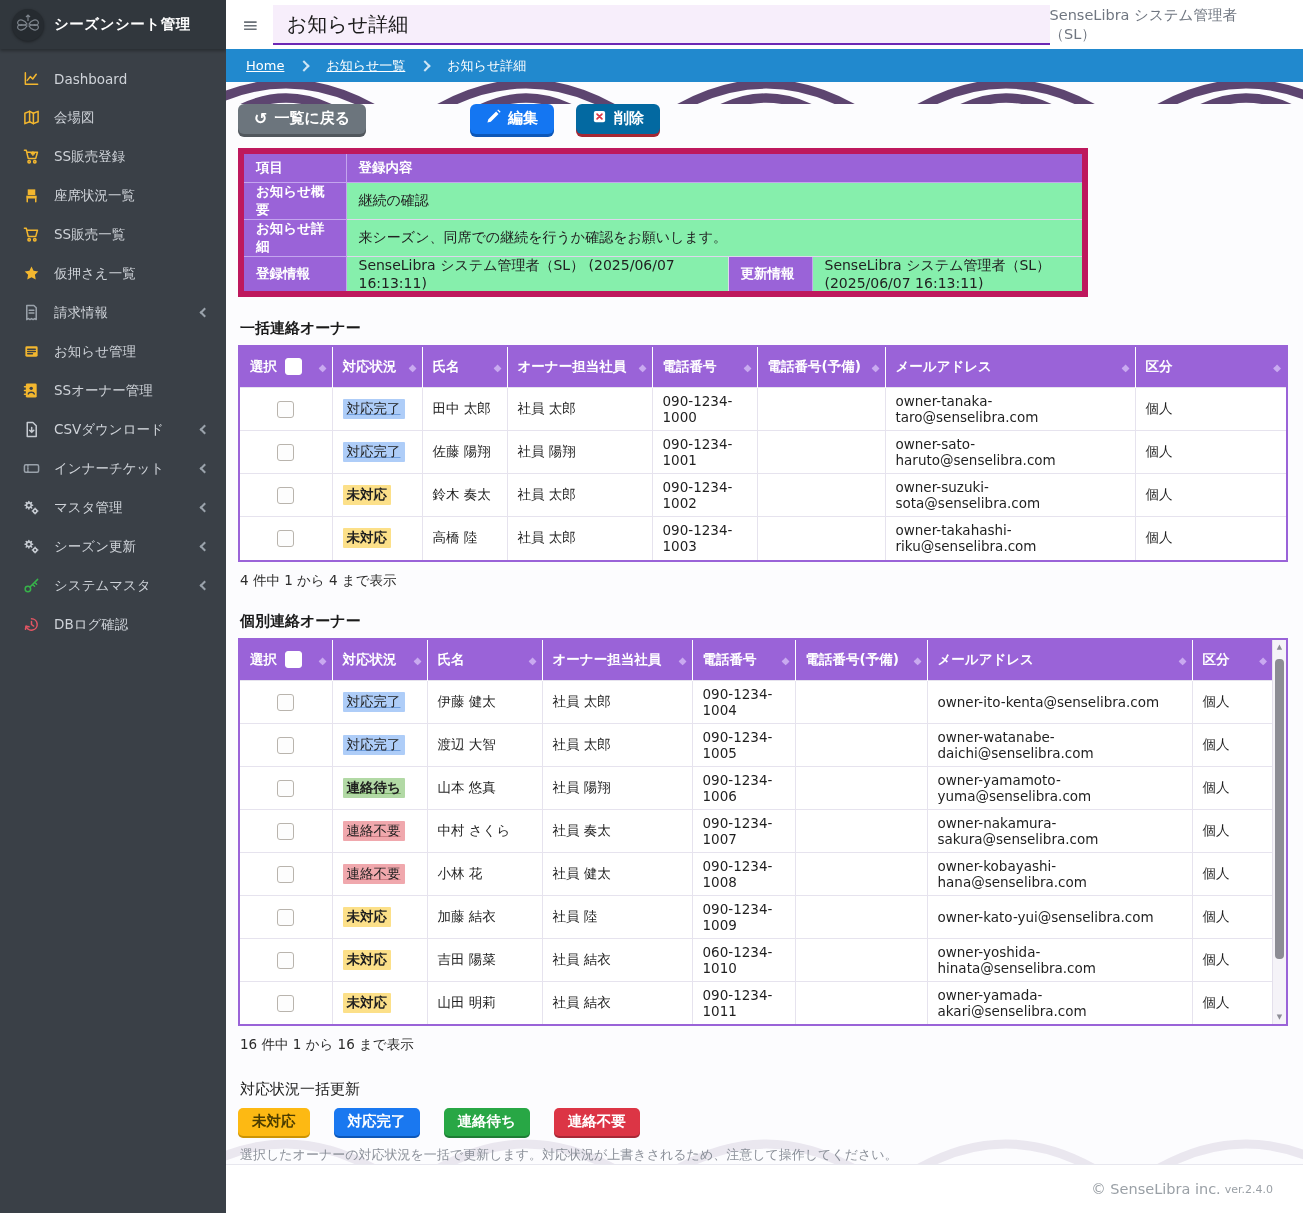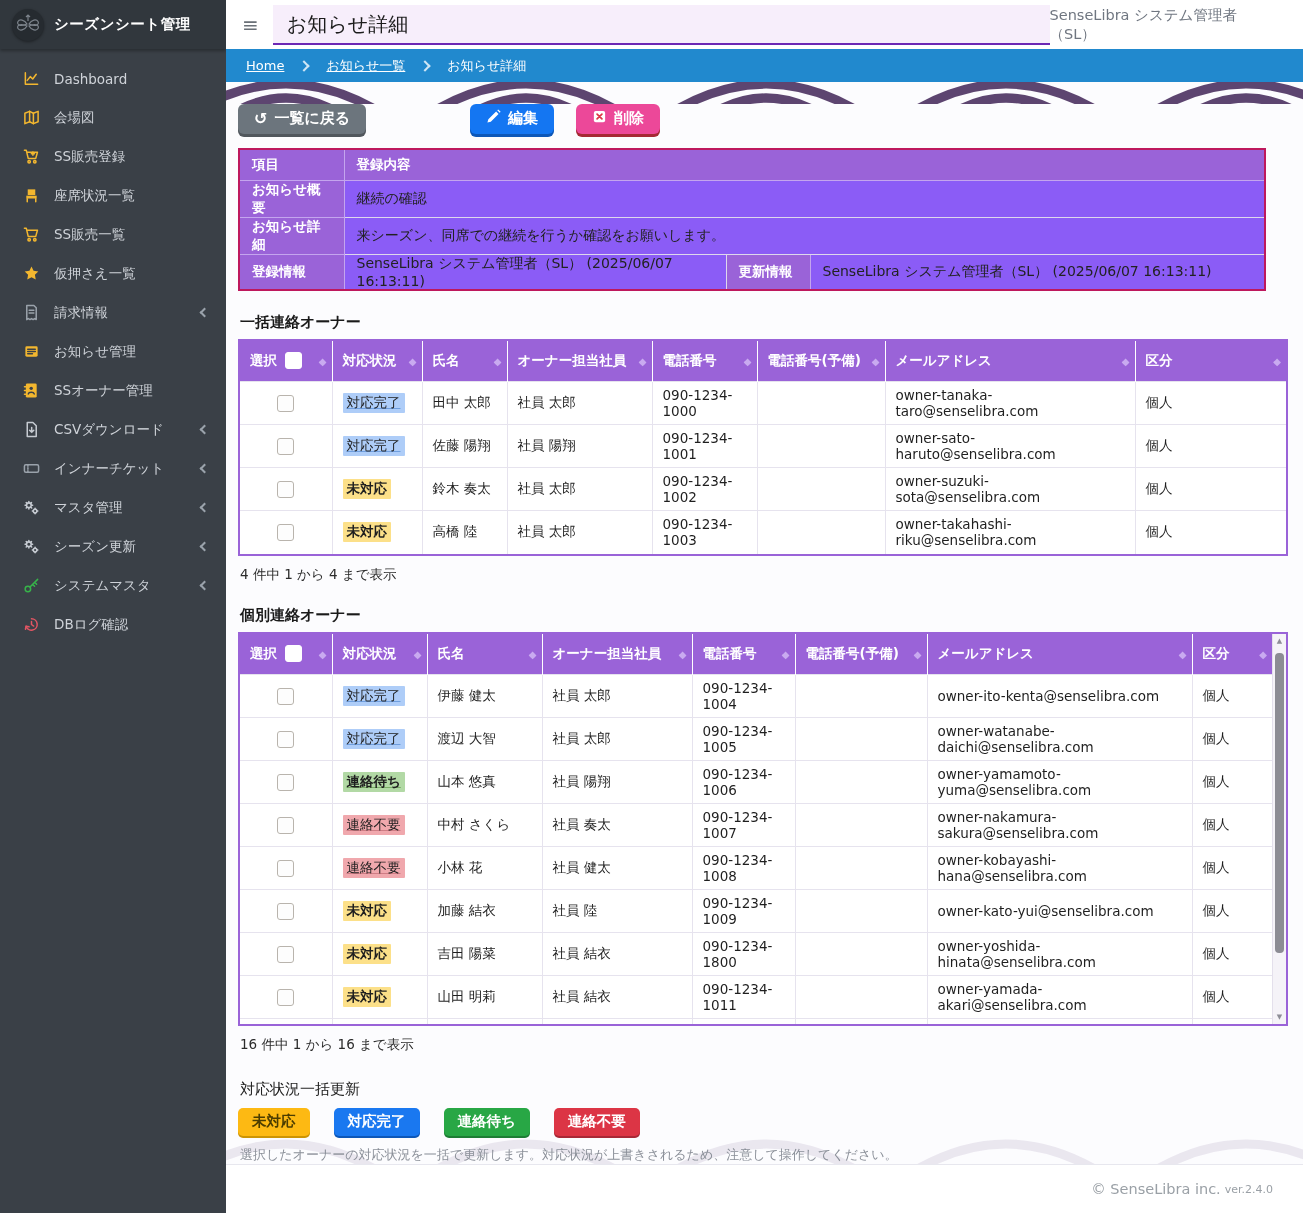--- a/index.html
+++ b/index.html
@@ -36,26 +36,26 @@
 
   .content { flex:1; position:relative; padding:0 15px 0 12px; display:flex; flex-direction:column; overflow:hidden; }
   .deco-top { position:absolute; top:0; left:0; width:100%; height:22px; overflow:hidden; pointer-events:none; }
   .deco-bottom { position:absolute; bottom:0; left:0; width:100%; height:26px; overflow:hidden; pointer-events:none; opacity:.55; }
 
   
   .toolbar { display:flex; margin-top:22px; z-index:1; }
   .btn { display:inline-flex; align-items:center; gap:7px; border:none; border-radius:6px; font-size:15px; font-weight:bold; color:#fff; padding:5px 16px 6px; cursor:pointer; font-family:inherit; }
   .btn-back { background:#6c757d; box-shadow:0 3px 0 #51575d; margin-right:104px; }
   .btn-edit { background:#1476f2; box-shadow:0 3px 0 #0d57b8; margin-right:22px; }
-  .btn-del  { background:#ec4899; box-shadow:0 3px 0 #a52834; }
+  .btn-del  { background:#0369a1; box-shadow:0 3px 0 #a52834; }
   .btn svg { width:15px; height:15px; }
   .back-glyph { font-size:16px; font-weight:bold; }
 
   
-  .detail-tbl { border-collapse:collapse; width:1028px; margin-top:14px; background:#8b5cf6; border:2px solid #be185d; z-index:1; }
+  .detail-tbl { border-collapse:collapse; width:850px; margin-top:14px; background:#86efac; border:6px solid #be185d; z-index:1; }
   .detail-tbl td { border:1px solid #ded8ec; height:31px; padding:0 12px; font-size:14px; }
   .detail-tbl .plabel { background:#9a63d8; color:#fff; font-weight:bold; border-color:#c4a5ee; font-size:13.5px; }
   .w-label { width:105px; } .w-label2 { width:84px; }
 
   .section-title { font-size:15px; font-weight:bold; color:#1a1a1a; margin:22px 0 7px 2px; z-index:1; }
 
   
   .tblwrap { border:2px solid #9a63d8; background:#fff; width:1050px; z-index:1; }
   .dt { border-collapse:collapse; table-layout:fixed; width:100%; }
   .dt th { background:#9a63d8; color:#fff; font-size:13.5px; font-weight:bold; text-align:left; height:41px; padding:0 16px 0 10px; position:relative; border-right:1px solid rgba(255,255,255,.5); cursor:pointer; }
@@ -504,21 +504,21 @@
               <td>090-1234-1009</td>
               <td></td>
               <td>owner-kato-yui@senselibra.com</td>
               <td>個人</td>
             </tr>
             <tr>
               <td class="c-sel"><input type="checkbox" class="cb" style=""></td>
               <td><span class="status st-pending">未対応</span></td>
               <td>吉田 陽菜</td>
               <td>社員 結衣</td>
-              <td>090-1234-1800</td>
+              <td>060-1234-1010</td>
               <td></td>
               <td>owner-yoshida-hinata@senselibra.com</td>
               <td>個人</td>
             </tr>
             <tr>
               <td class="c-sel"><input type="checkbox" class="cb" style=""></td>
               <td><span class="status st-pending">未対応</span></td>
               <td>山田 明莉</td>
               <td>社員 結衣</td>
               <td>090-1234-1011</td>

